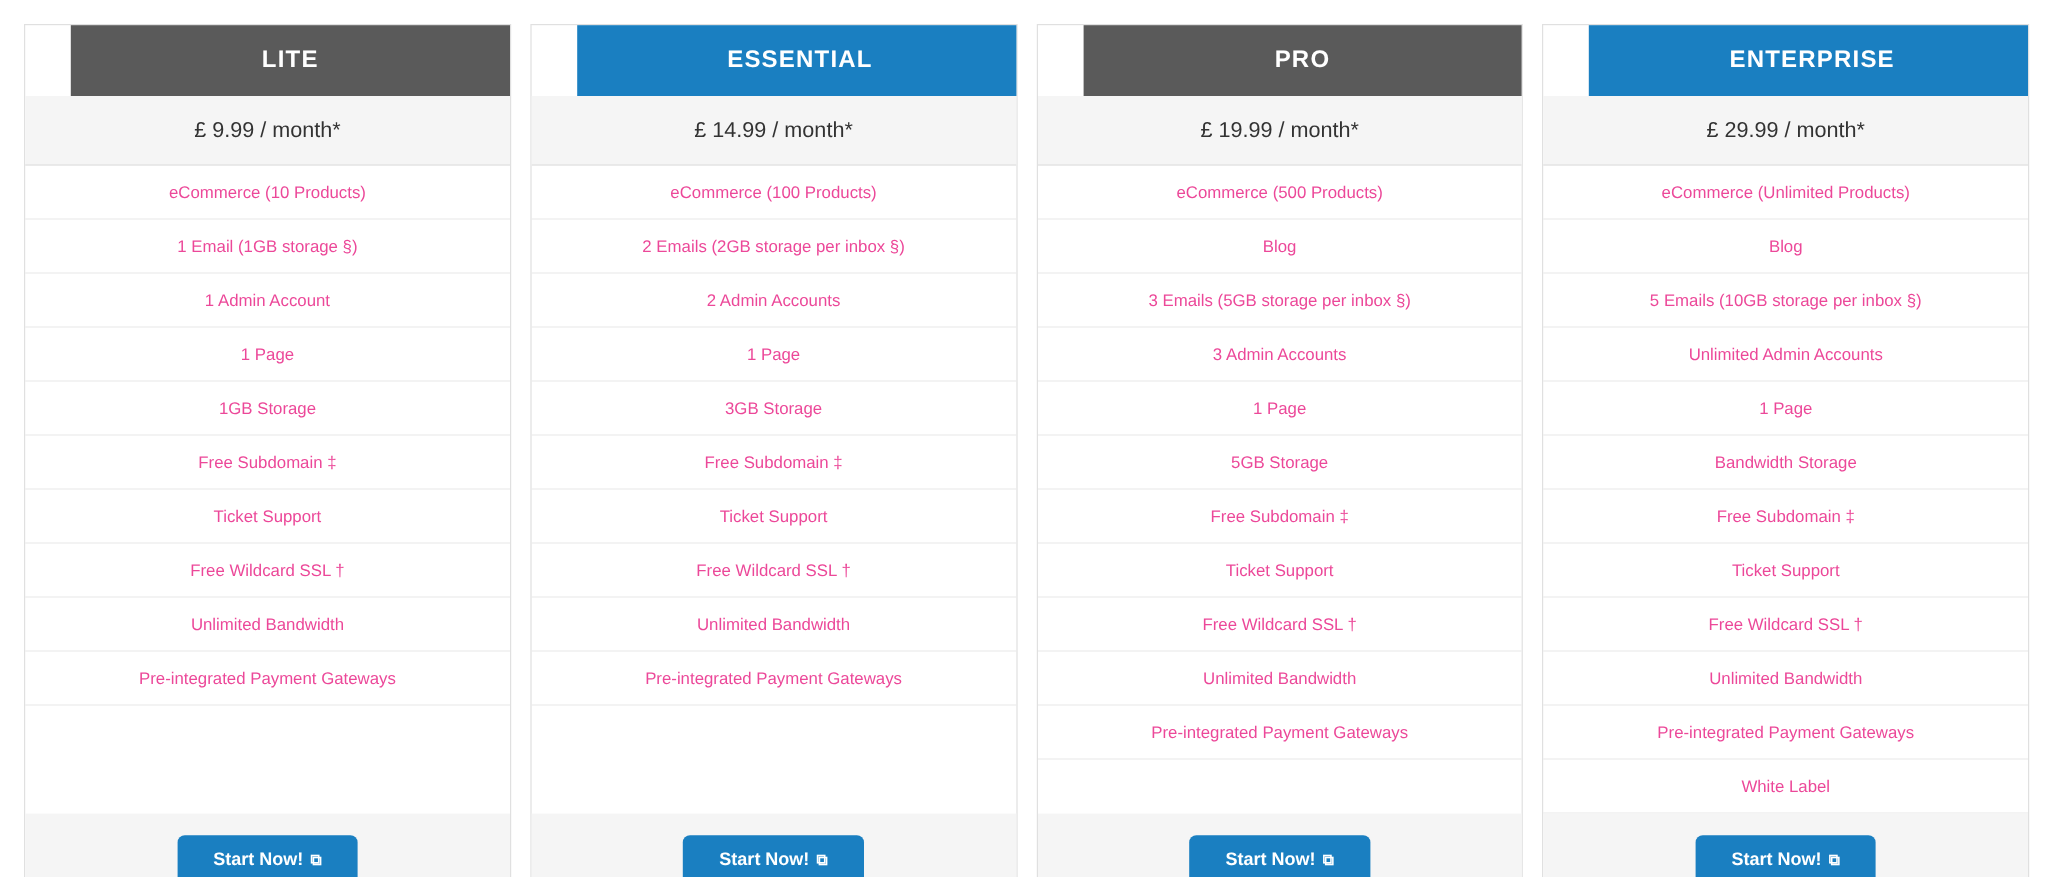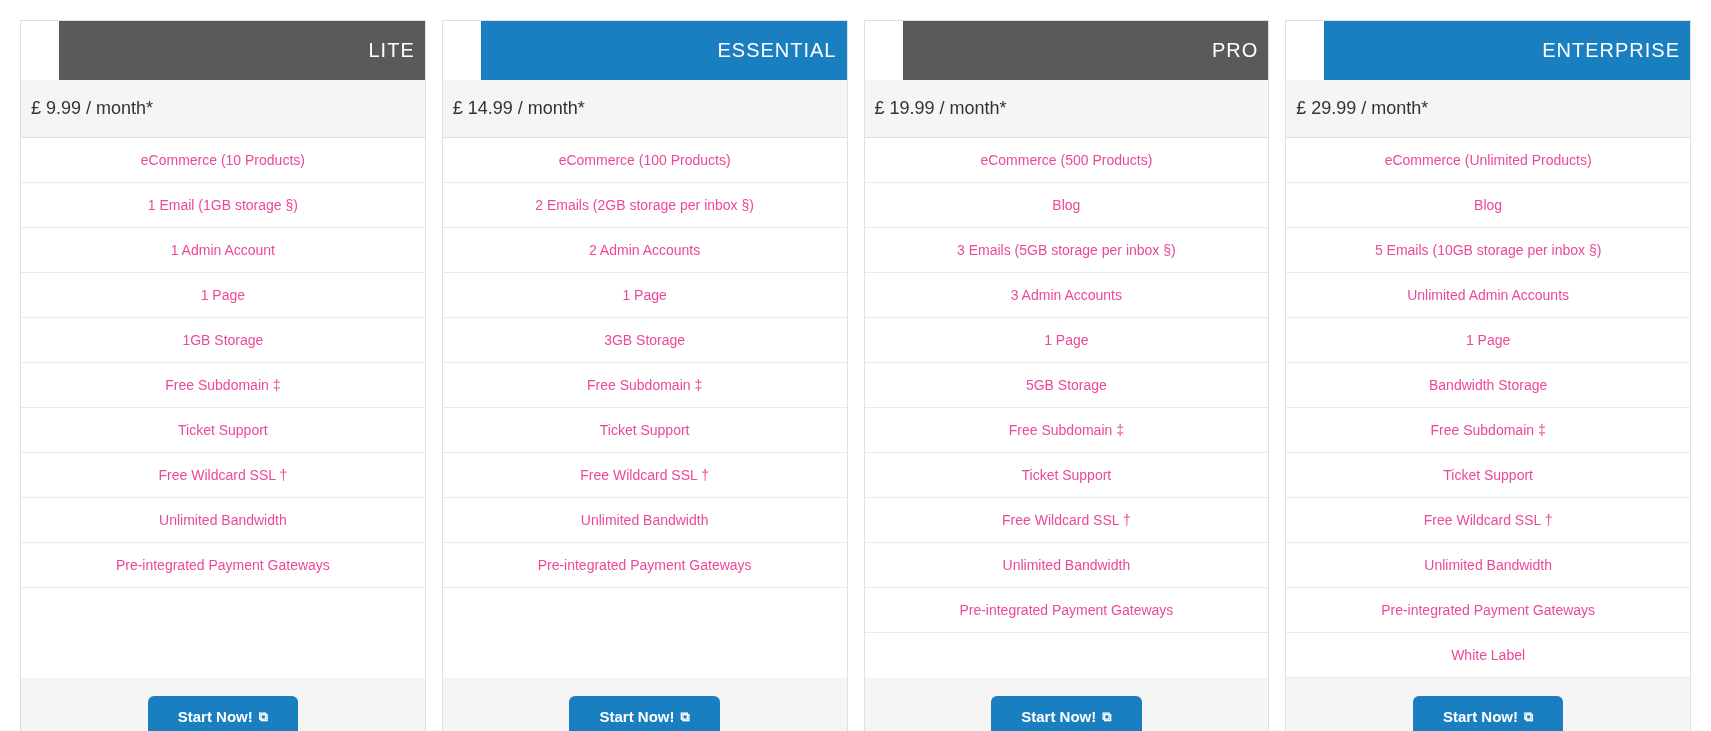--- a/index.html
+++ b/index.html
@@ -16,32 +16,32 @@
       margin: 0 auto;
     }
     .plan-card {
       border: 1px solid #e0e0e0;
       background: #fff;
       display: flex;
       flex-direction: column;
     }
     .plan-header {
       padding: 18px 10px;
-      text-align: right;
+      text-align: center;
       font-size: 20px;
-      font-weight: normal;
+      font-weight: bold;
       letter-spacing: 1px;
       color: #fff;
       margin-left: 38px;
     }
     .plan-header.gray { background: #5a5a5a; }
     .plan-header.blue { background: #1a7fc1; padding-left: 16px; }
     .plan-price {
       background: #f5f5f5;
-      text-align: left;
+      text-align: center;
       padding: 18px 10px;
       font-size: 18px;
       color: #333;
       border-bottom: 1px solid #e0e0e0;
     }
     .plan-feature {
       text-align: center;
       padding: 14px 10px;
       font-size: 14px;
       color: #ec4899;

